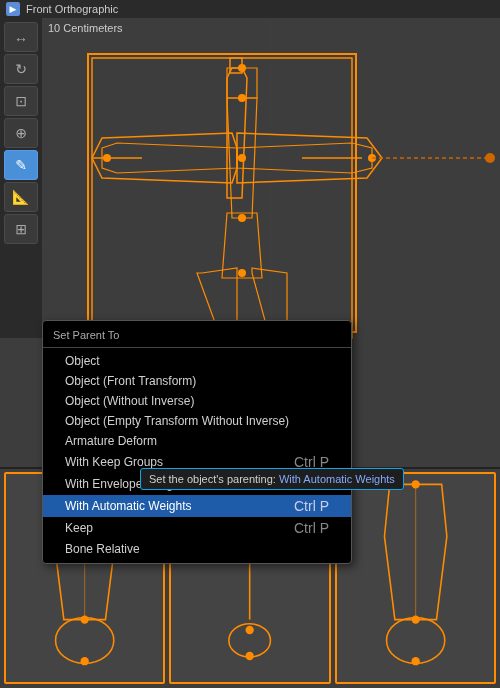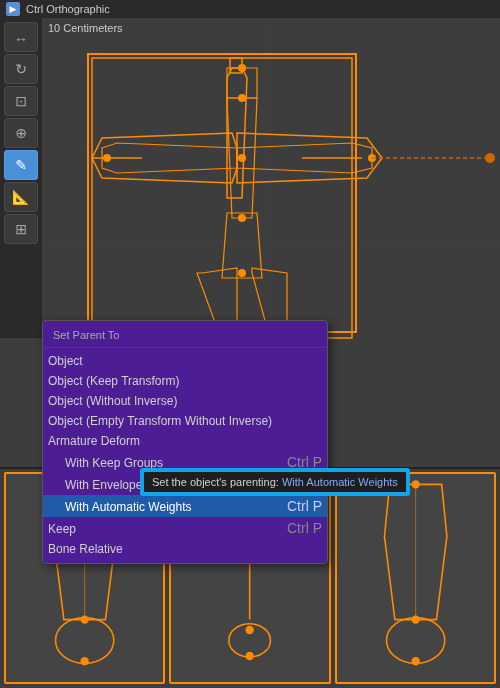--- a/index.html
+++ b/index.html
@@ -122,41 +122,41 @@
       border: 2px solid #ff8c00;
       border-radius: 2px;
       position: relative;
       overflow: hidden;
     }
 
     
     .context-menu {
       position: absolute;
       top: 320px; left: 42px;
-      width: 286px;
-      background: #4c1d95;
+      width: 310px;
+      background: #000000;
       border: 1px solid #555;
       border-radius: 4px;
       z-index: 100;
       padding: 4px 0;
       box-shadow: 3px 3px 8px rgba(0,0,0,0.5);
     }
     .menu-header {
       padding: 4px 10px 6px;
       color: #aaa;
       font-size: 11px;
       border-bottom: 1px solid #444;
       margin-bottom: 3px;
     }
     .menu-item {
-      padding: 3px 5px;
+      padding: 3px 22px;
       cursor: pointer;
       display: flex;
       justify-content: space-between;
-      align-items: flex-end;
+      align-items: center;
       font-size: 12px;
       color: #d0d0d0;
       white-space: nowrap;
     }
     .menu-item.highlighted {
       background: #1e5ba8;
       color: white;
     }
     .menu-item.indented {
       padding-left: 22px;
@@ -168,21 +168,21 @@
     }
     .menu-item.highlighted .menu-shortcut {
       color: #cce;
     }
 
     
     .tooltip {
       position: absolute;
       top: 468px; left: 140px;
       background: #1e1e1e;
-      border: 4px solid #0ea5e9;
+      border: 1px solid #0ea5e9;
       border-radius: 3px;
       padding: 4px 8px;
       font-size: 11px;
       color: #d0d0d0;
       white-space: nowrap;
       z-index: 101;
     }
     .tooltip-value {
       color: #82aaff;
     }
@@ -197,21 +197,21 @@
       pointer-events: none;
     }
   </style>
 </head>
 <body>
 
 <div class="header-bar">
   <div class="header-icon">
     <span>▶</span>
   </div>
-  <span class="header-text">Ctrl Orthographic</span>
+  <span class="header-text">Front Orthographic</span>
 </div>
 
 <div class="viewport">
 
   <div class="overlay-info">
     <div>10 Centimeters</div>
   </div>
 
   <div class="toolbar-left">
     <div class="tool-btn">↔</div>
@@ -318,21 +318,21 @@
   <div style="position:absolute;top:467px;left:0;width:500px;height:2px;background:#222;"></div>
 
   <div class="context-menu">
     <div class="menu-header">Set Parent To</div>
 
     <div class="menu-item">
       <span>Object</span>
       <span class="menu-shortcut"></span>
     </div>
     <div class="menu-item">
-      <span>Object (Keep Transform)</span>
+      <span>Object (Front Transform)</span>
       <span class="menu-shortcut"></span>
     </div>
     <div class="menu-item">
       <span>Object (Without Inverse)</span>
       <span class="menu-shortcut"></span>
     </div>
     <div class="menu-item">
       <span>Object (Empty Transform Without Inverse)</span>
       <span class="menu-shortcut"></span>
     </div>

